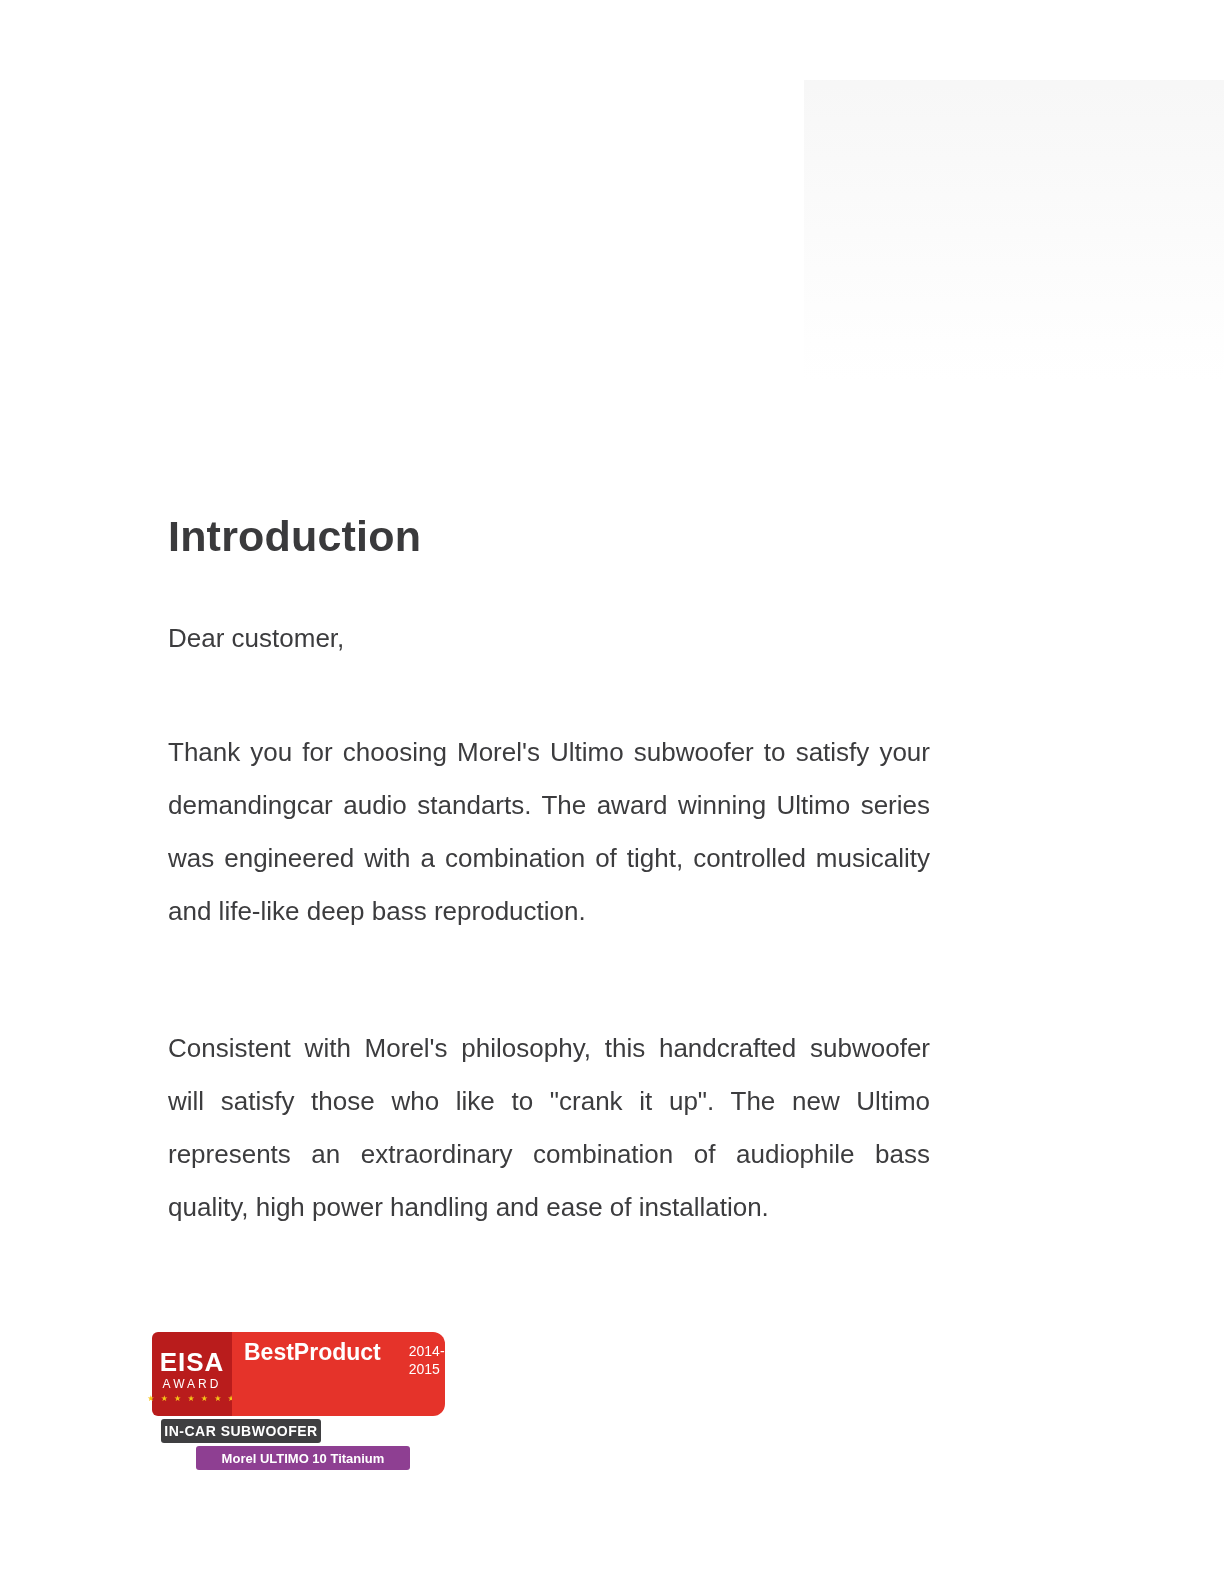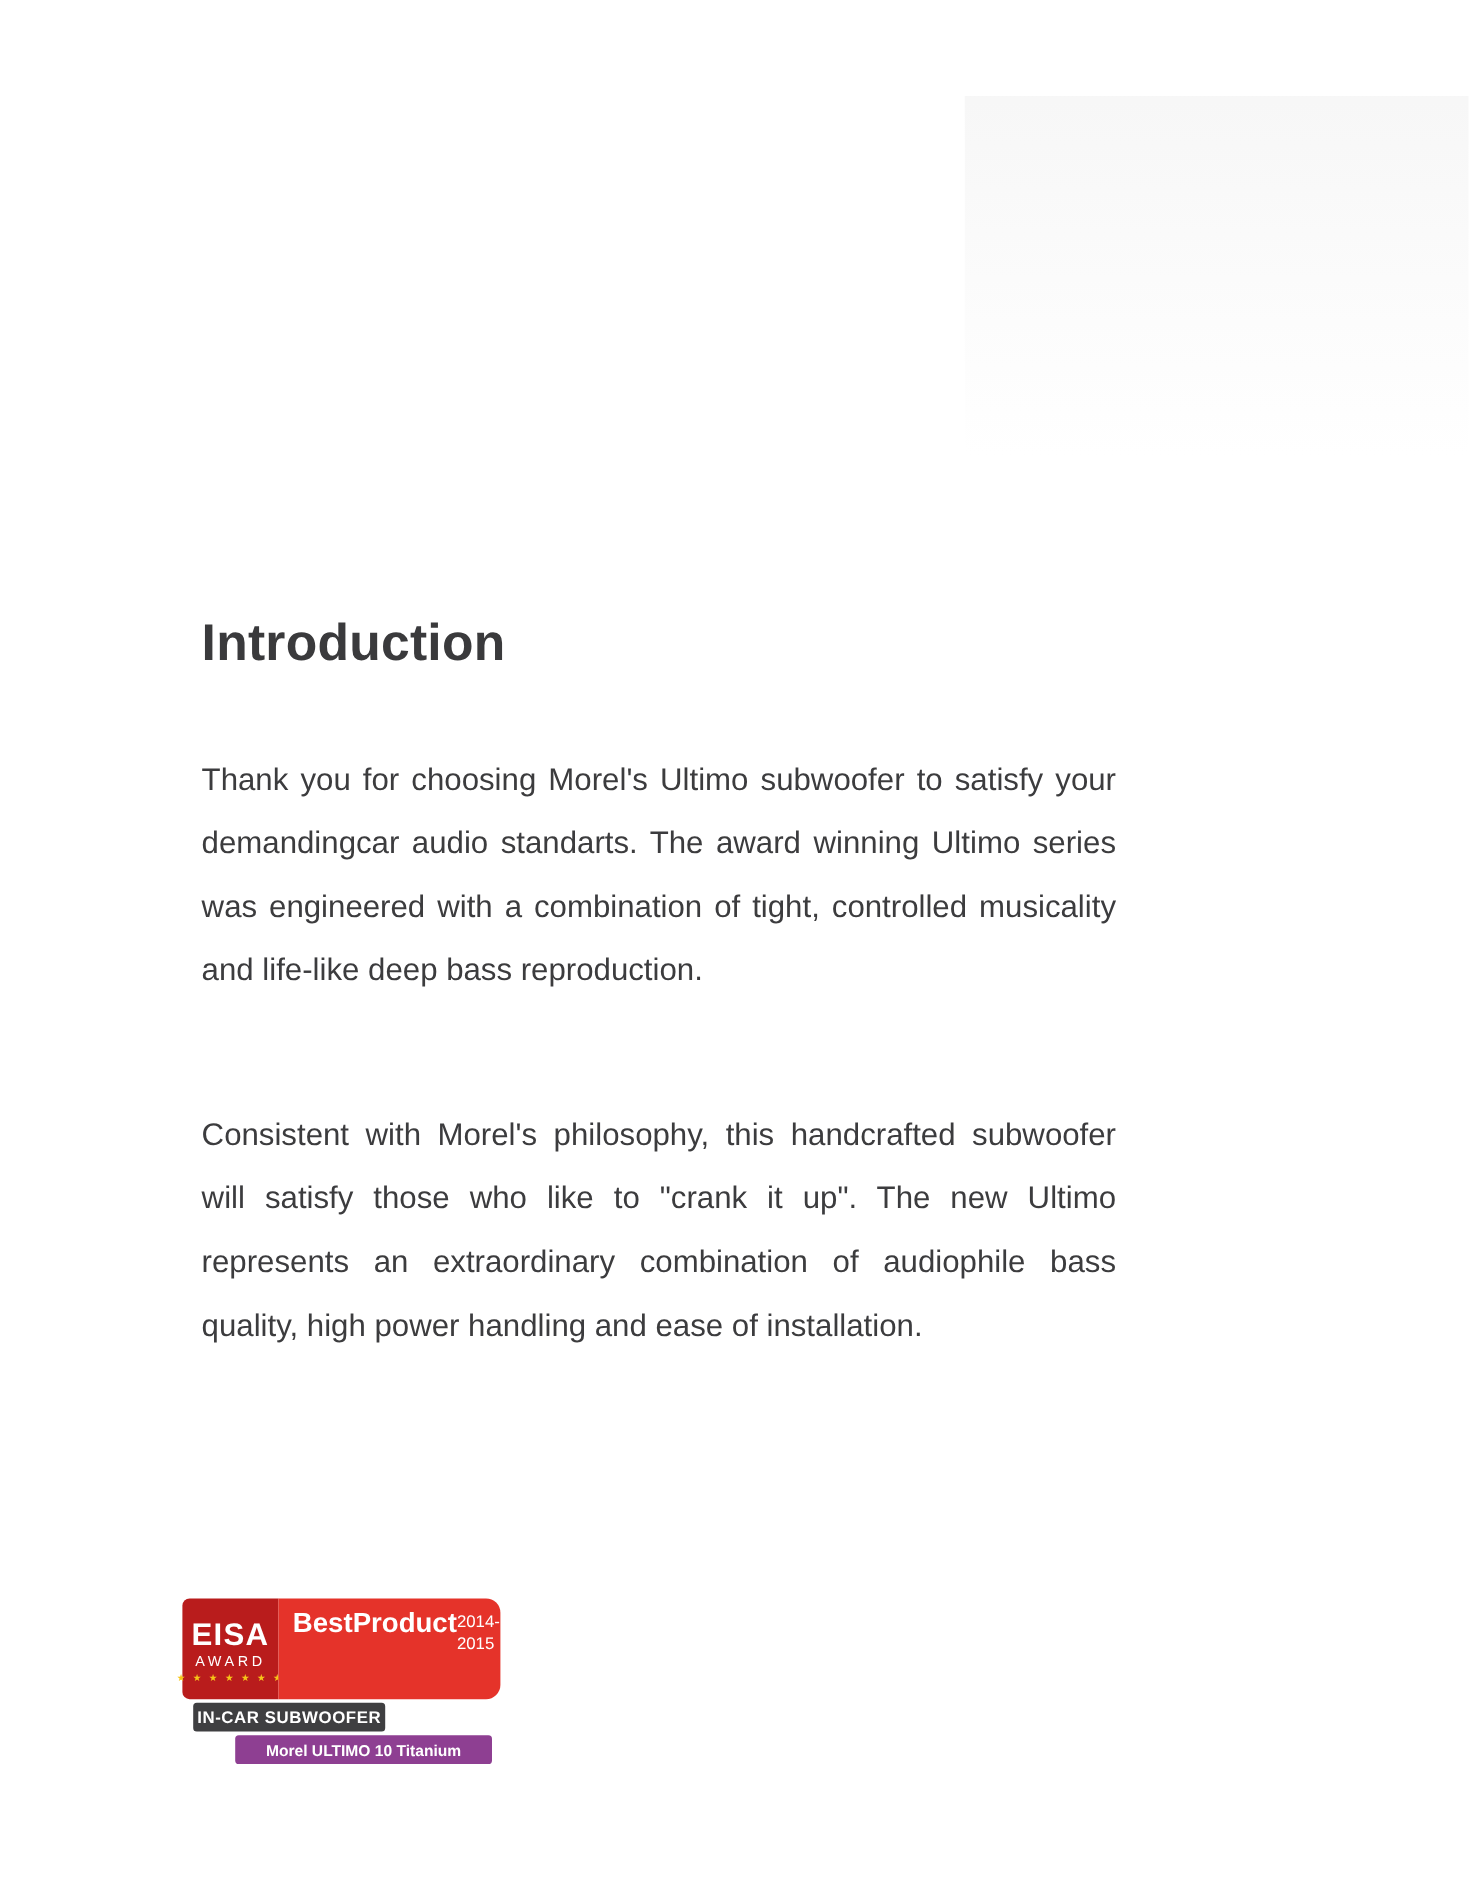--- a/index.html
+++ b/index.html
@@ -109,20 +109,21 @@
   }
   .bp-line {
     font-size: 23px;
     font-weight: bold;
     line-height: 25px;
   }
   .bp-years {
     font-size: 14px;
     line-height: 18px;
     margin-top: 2px;
+    margin-left: 28px;
   }
   .badge-bar {
     margin-top: 3px;
     height: 24px;
     display: flex;
     align-items: center;
     justify-content: center;
     color: #ffffff;
     font-weight: bold;
     border-radius: 3px;
@@ -144,20 +145,21 @@
 </head>
 <body>
 
 <div class="page">
 
   <div class="scan-artifact"></div>
 
   <div class="content">
     <h1 class="heading">Introduction</h1>
 
+    <p class="salutation">Dear customer,</p>
 
     <p class="para">Thank you for choosing Morel's Ultimo subwoofer to satisfy your demandingcar audio standarts. The award winning Ultimo series was engineered with a combination of tight, controlled musicality and life-like deep bass reproduction.</p>
 
     <p class="para">Consistent with Morel's philosophy, this handcrafted subwoofer will satisfy those who like to "crank it up". The new Ultimo represents an extraordinary combination of audiophile bass quality, high power handling and ease of installation.</p>
   </div>
 
   <div class="badge">
     <div class="badge-top">
       <div class="eisa-logo">
         <div class="eisa-name">EISA</div>

